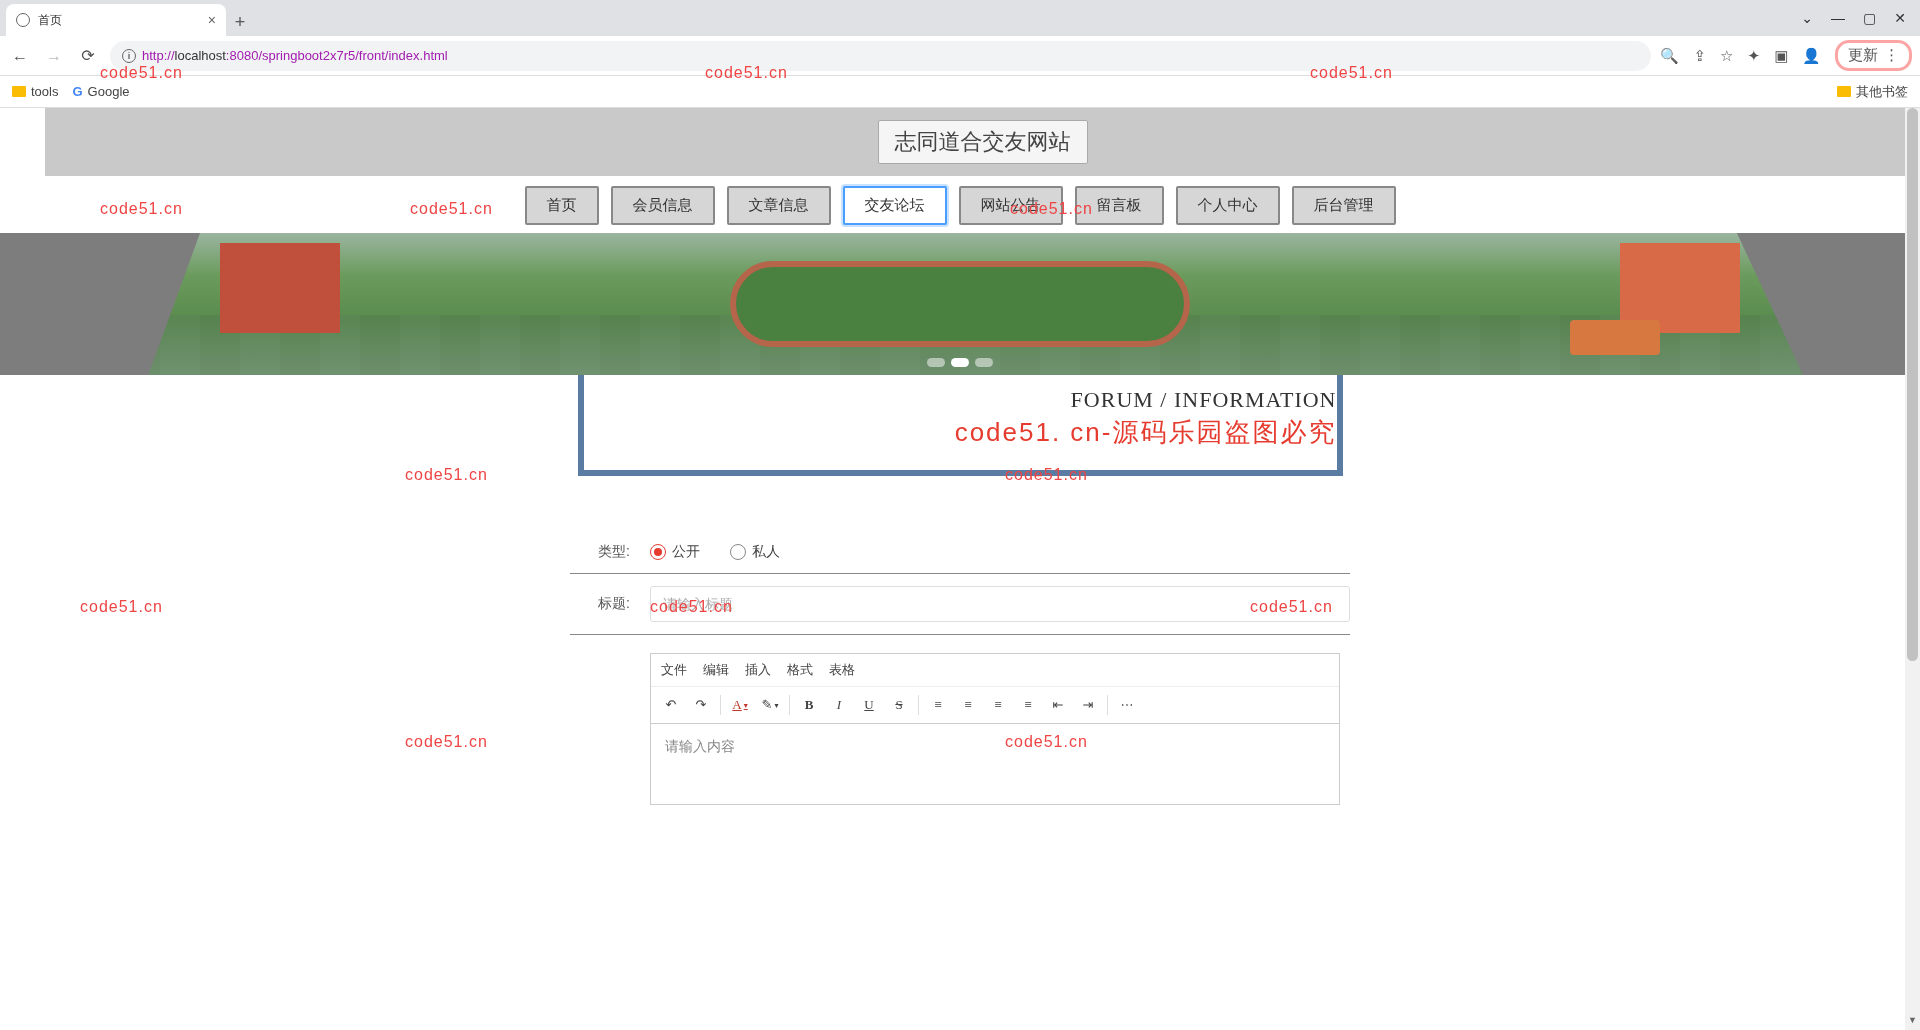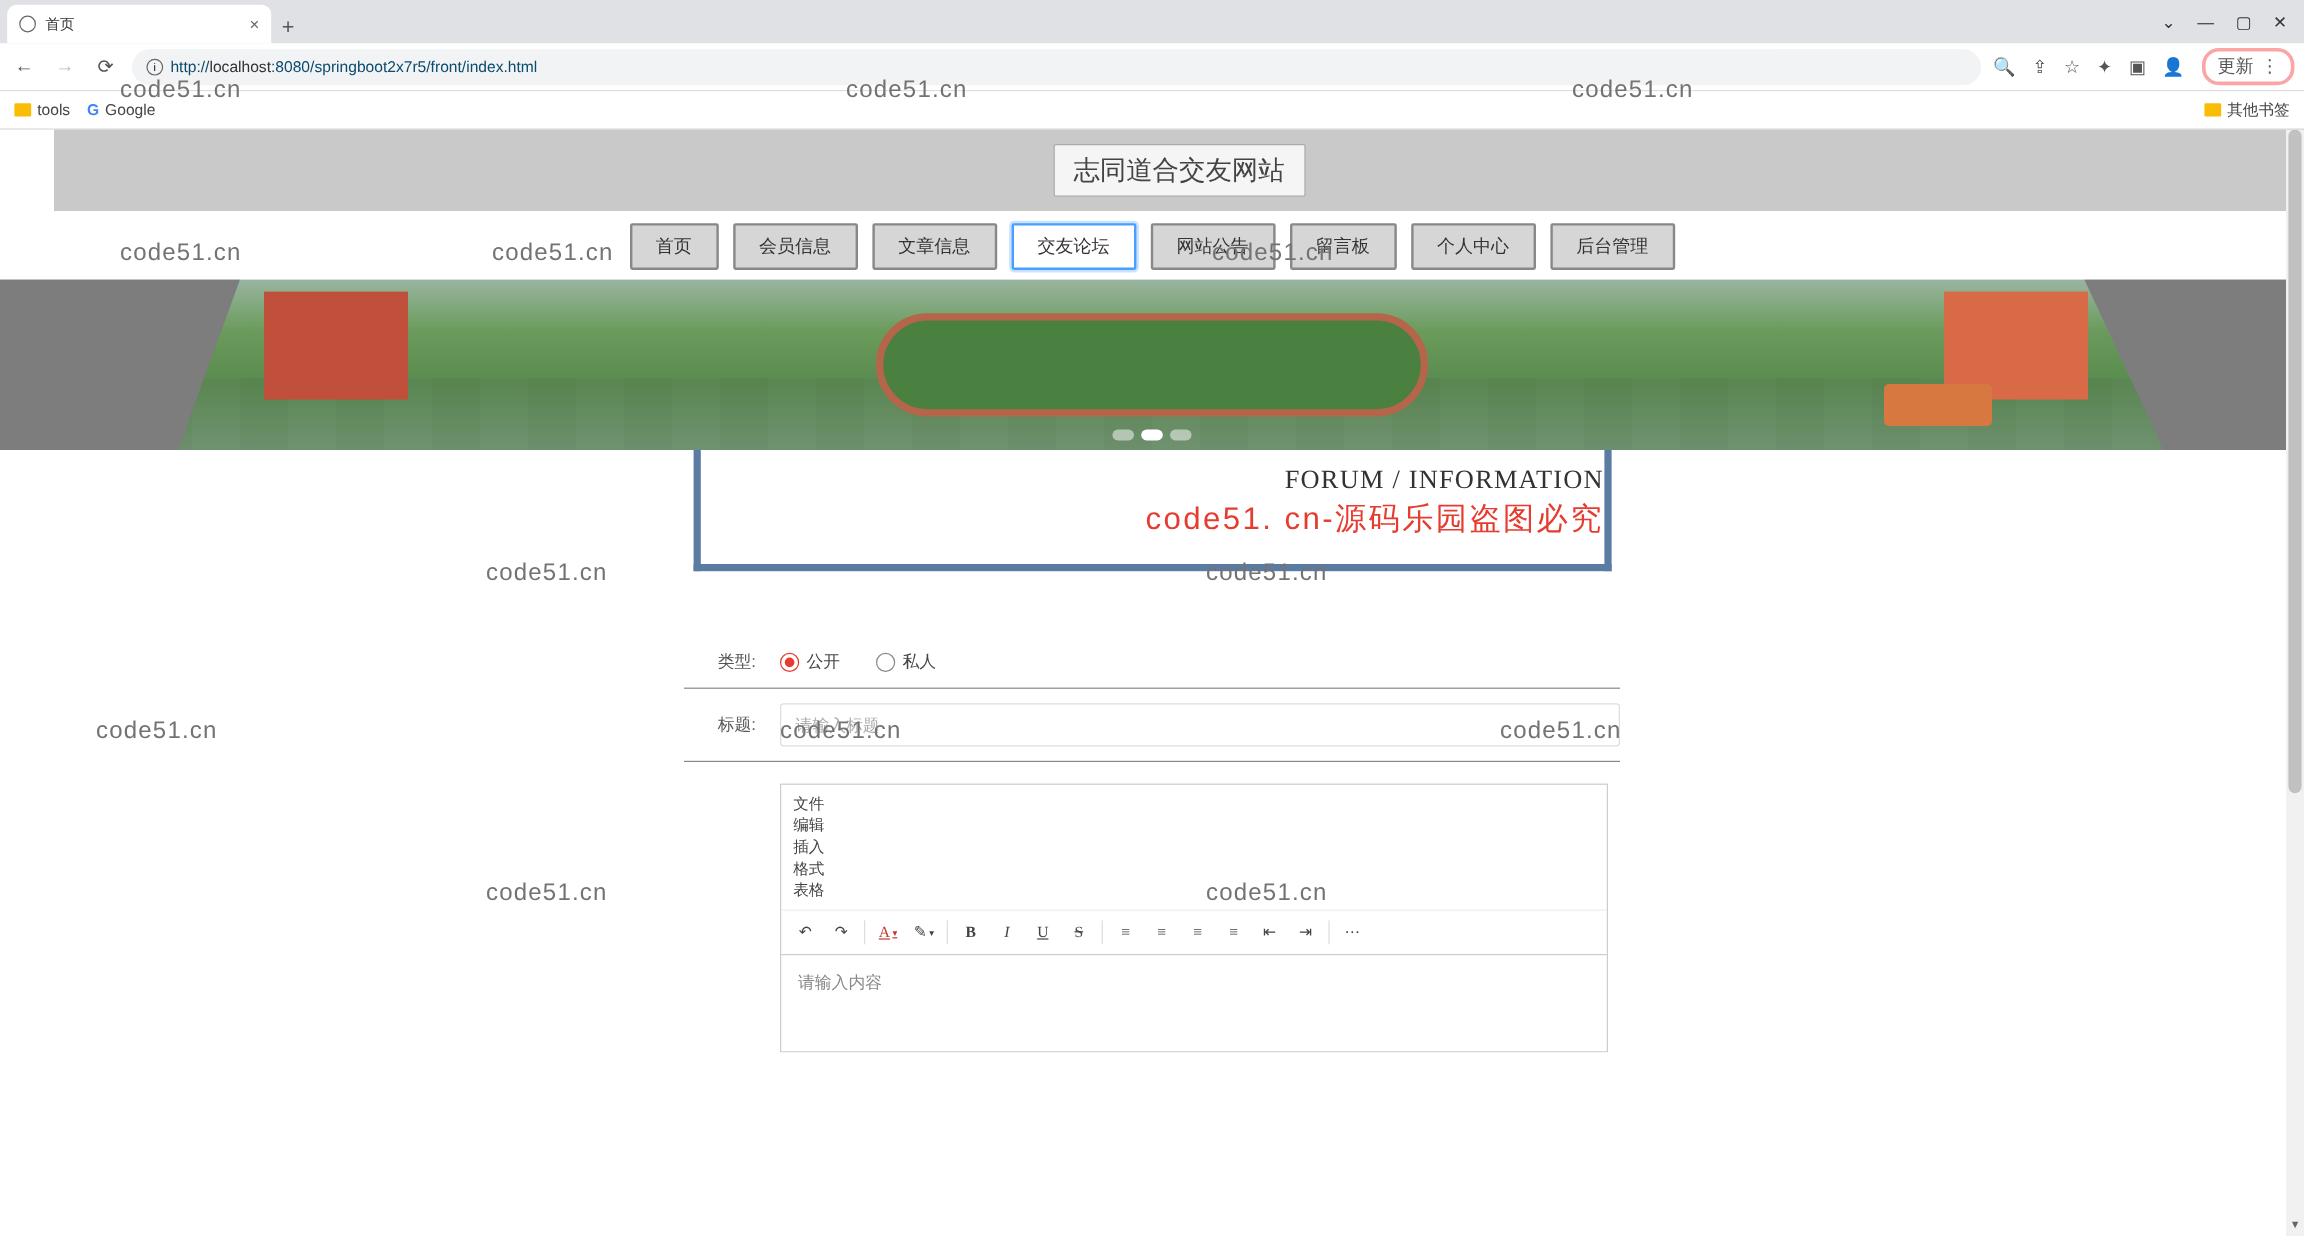--- a/index.html
+++ b/index.html
@@ -14,33 +14,33 @@
 .new-tab { width: 28px; height: 28px; display: flex; align-items: center; justify-content: center; font-size: 18px; color: #555; cursor: pointer; }
 .win-controls { margin-left: auto; display: flex; gap: 18px; padding-right: 14px; align-items: center; height: 36px; }
 .win-controls span { font-size: 14px; color: #333; cursor: pointer; }
 
 .addr-bar { background: #fff; height: 40px; display: flex; align-items: center; padding: 0 8px; gap: 10px; border-bottom: 1px solid #ddd; }
 .nav-btn { width: 24px; height: 24px; display: flex; align-items: center; justify-content: center; color: #555; font-size: 16px; cursor: pointer; border-radius: 50%; }
 .nav-btn.disabled { color: #bbb; }
 .url-box { flex: 1; display: flex; align-items: center; height: 30px; border-radius: 15px; background: #f1f3f4; padding: 0 12px; font-size: 13px; gap: 6px; }
 .url-box .info { width: 14px; height: 14px; border: 1px solid #666; border-radius: 50%; font-size: 9px; display: flex; align-items: center; justify-content: center; }
 .url-host { color: #333; }
-.url-path { color: #0c4a6e; }
+.url-path { color: #a21caf; }
 .addr-icons { display: flex; align-items: center; gap: 14px; }
 .addr-icons span { font-size: 15px; color: #555; cursor: pointer; }
 .update-btn { border: 3px solid #fca5a5; border-radius: 14px; padding: 3px 10px; color: #d93025; font-size: 12px; display: flex; align-items: flex-start; gap: 6px; }
 
 .bookmarks { background: #fff; height: 32px; display: flex; align-items: center; padding: 0 12px; gap: 14px; font-size: 13px; color: #444; border-bottom: 1px solid #ddd; }
 .bm-folder { width: 14px; height: 11px; background: #fbbc04; border-radius: 1px; }
 .bm-item { display: flex; align-items: center; gap: 5px; cursor: pointer; }
 .bm-right { margin-left: auto; }
 
 
 .page { position: relative; }
-.wm { position: absolute; color: #737373; font-size: 20px; pointer-events: none; font-weight: 300; letter-spacing: 1px; }
+.wm { position: absolute; color: #ef4444; font-size: 16px; pointer-events: none; font-weight: 300; letter-spacing: 1px; }
 
 .grey-band { background: #c9c9c9; padding: 12px 0; display: flex; justify-content: center; margin-left: 45px; }
 .site-title { background: #f5f5f5; border: 1px solid #aaa; padding: 6px 16px; font-size: 22px; color: #444; border-radius: 2px; }
 
 .nav { background: #fff; display: flex; justify-content: center; gap: 12px; padding: 10px 0 8px; }
 .nav-item { border: 2px solid #888; background: #d6d6d6; color: #333; padding: 8px 20px; font-size: 15px; border-radius: 2px; cursor: pointer; }
 .nav-item.active { background: #fff; border-color: #4a9eff; box-shadow: 0 0 0 2px rgba(74,158,255,0.3); }
 
 .banner { height: 142px; background: linear-gradient(180deg, #9ab5a0 0%, #6b9b5c 30%, #5a8c4f 60%, #7a9c7a 100%); position: relative; overflow: hidden; }
 .banner::before { content: ""; position: absolute; left: 0; right: 0; bottom: 0; height: 60px; background: repeating-linear-gradient(90deg, #5a7a5a 0 40px, #50704f 40px 80px); opacity: 0.3; }
@@ -66,21 +66,21 @@
 .text-input { flex: 1; border: 1px solid #ddd; border-radius: 3px; padding: 9px 12px; font-size: 14px; color: #333; }
 .text-input::placeholder { color: #aaa; }
 
 .radio-group { display: flex; gap: 30px; align-items: center; }
 .radio-opt { display: flex; align-items: center; gap: 6px; font-size: 14px; color: #444; cursor: pointer; }
 .radio-circle { width: 16px; height: 16px; border: 1px solid #888; border-radius: 50%; display: flex; align-items: center; justify-content: center; }
 .radio-circle.checked { border-color: #e63c2f; }
 .radio-circle.checked::after { content: ""; width: 8px; height: 8px; background: #e63c2f; border-radius: 50%; }
 
 .editor-wrap { width: 690px; margin: 18px 0 0 80px; border: 1px solid #ccc; background: #fff; }
-.editor-menu { display: flex; padding: 7px 10px; font-size: 13px; color: #444; border-bottom: 1px solid #eee; flex-direction: column; }
+.editor-menu { display: flex; gap: 16px; padding: 7px 10px; font-size: 13px; color: #444; border-bottom: 1px solid #eee; }
 .editor-menu span { cursor: pointer; }
 .editor-toolbar { display: flex; align-items: center; gap: 2px; padding: 4px 6px; border-bottom: 1px solid #ccc; flex-wrap: wrap; }
 .tbtn { width: 28px; height: 28px; display: flex; align-items: center; justify-content: center; font-size: 13px; color: #444; cursor: pointer; border-radius: 2px; font-family: Georgia, serif; }
 .tsep { width: 1px; height: 20px; background: #ddd; margin: 0 3px; }
 .tbtn.underlined { text-decoration: underline; }
 .tbtn .drop { font-size: 8px; margin-left: 2px; }
 .editor-body { min-height: 80px; padding: 14px; font-size: 14px; color: #888; }
 
 .scrollbar { position: fixed; right: 0; top: 108px; bottom: 0; width: 15px; background: #f1f1f1; }
 .scrollbar-thumb { position: absolute; left: 2px; right: 2px; top: 0; height: 60%; background: #c1c1c1; border-radius: 6px; }

